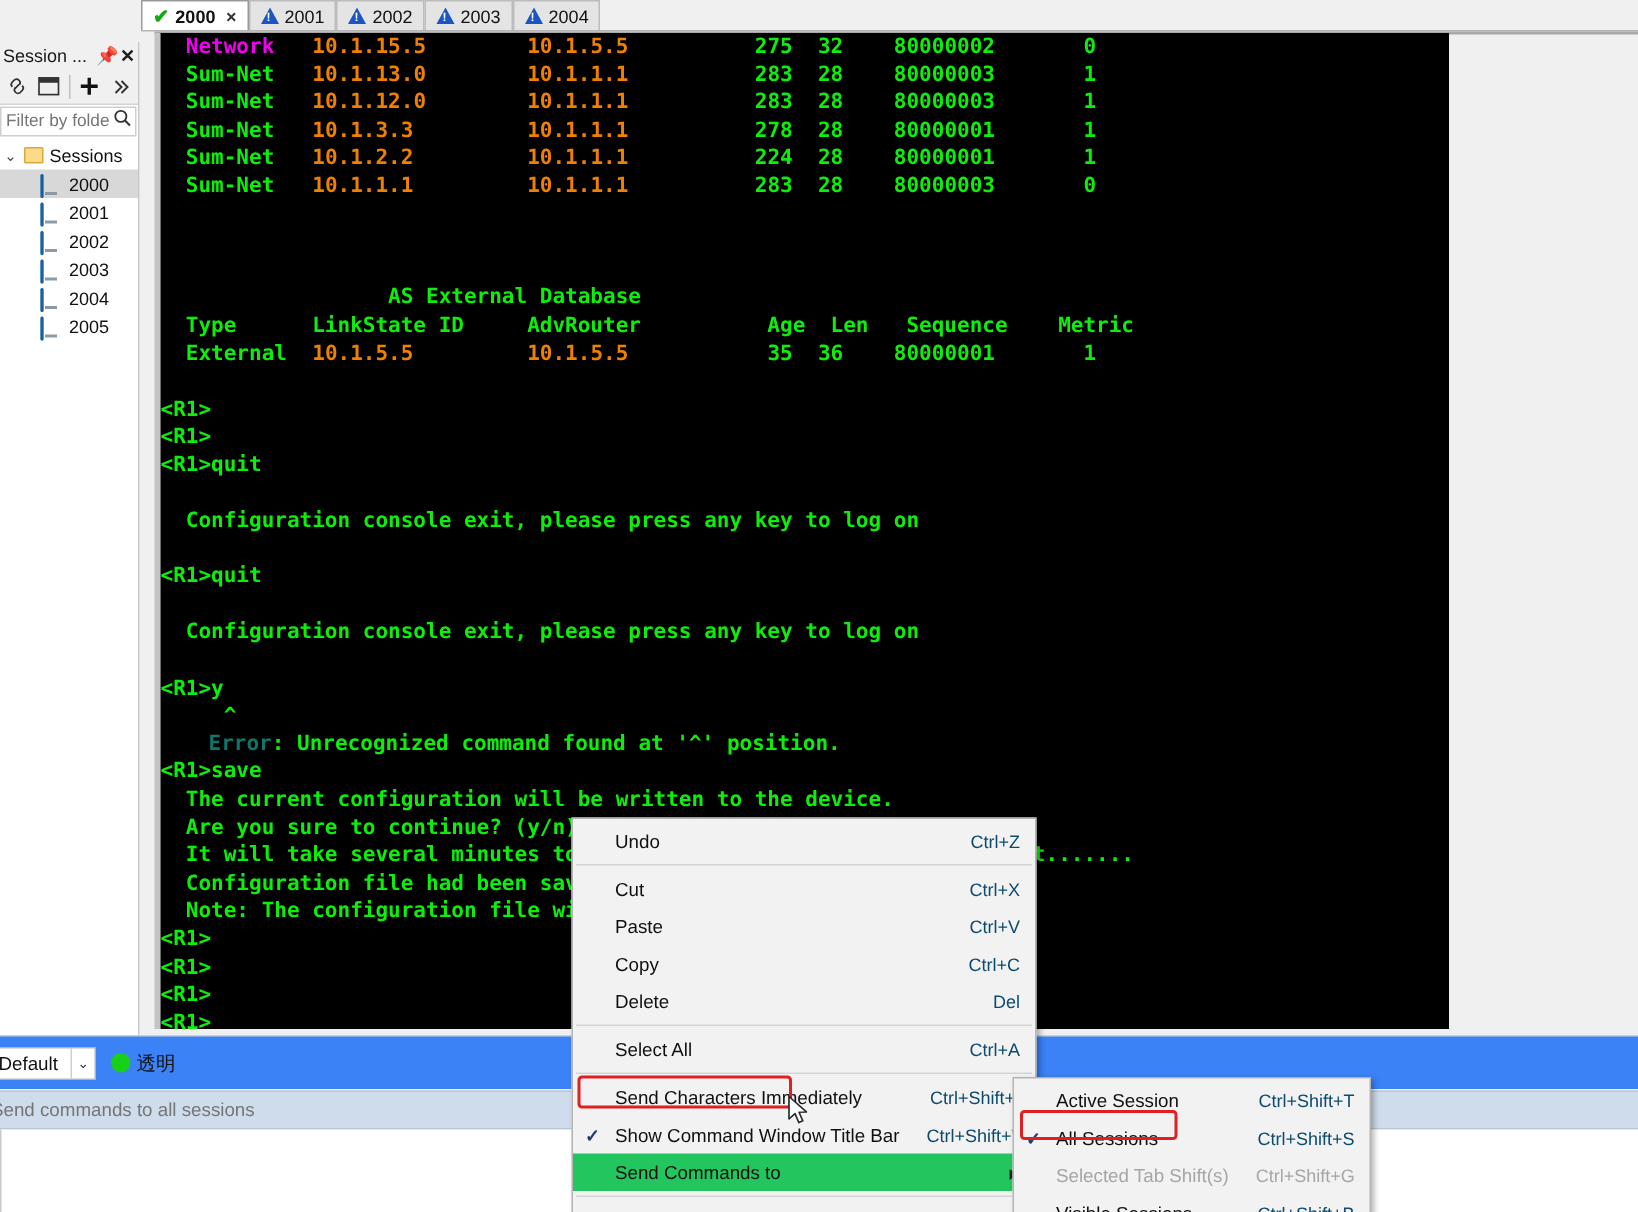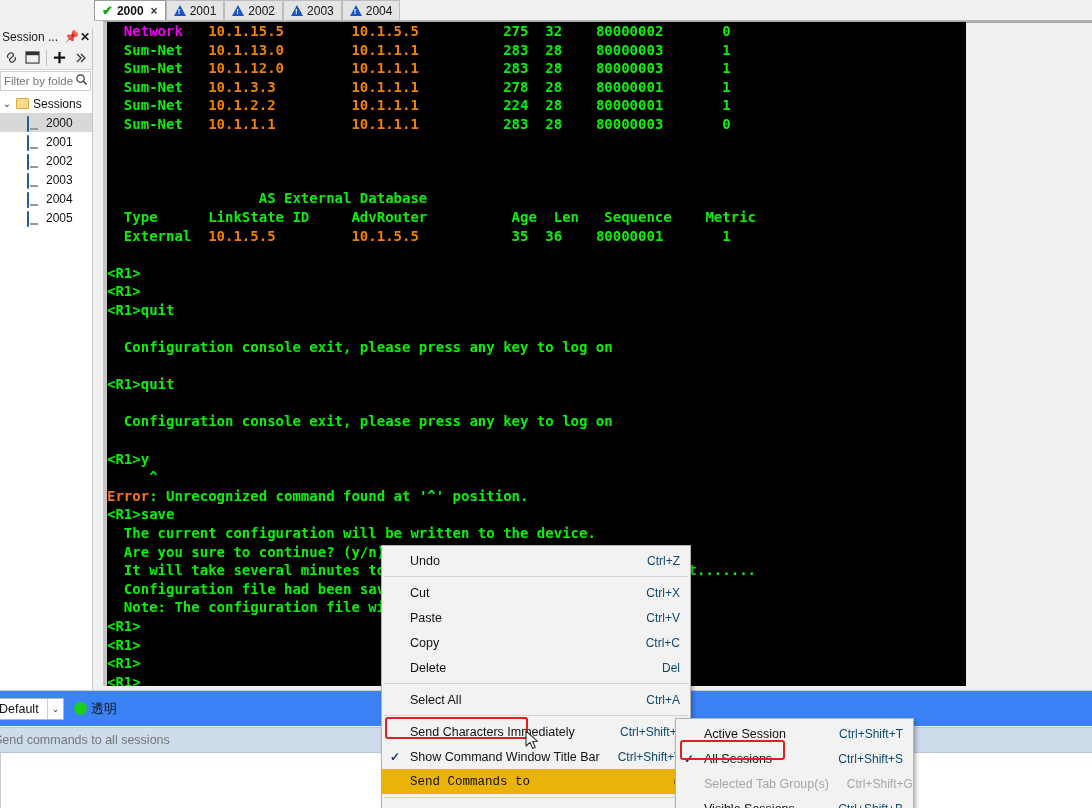--- a/index.html
+++ b/index.html
@@ -168,21 +168,21 @@
     font-size: 14px;
     line-height: 18.6px;
     font-weight: bold;
     white-space: pre;
     letter-spacing: 0px;
   }
   #terminal .line { height: 18.6px; }
   .c-green   { color: #0bef0b; }
   .c-orange  { color: #f08000; }
   .c-magenta { color: #f000f0; }
-  .c-red     { color: #f97316; }
+  .c-red     { color: #0f766e; padding-left: 32px; }
   #term-left-bar {
     position: absolute; left: 103px; top: 22px;
     width: 4px; height: 664px;
     background: #c4c4c4;
   }
   #term-top-bar {
     position: absolute; left: 103px; top: 21px;
     width: 989px; height: 2px;
     background: #a9a9a9;
   }
@@ -276,21 +276,21 @@
     position: relative;
     height: 25px;
     display: flex; align-items: center;
     padding-left: 28px; padding-right: 10px;
     cursor: pointer;
     white-space: nowrap;
   }
   .mi .mlabel { flex: 1 1 auto; }
   .mi .maccel { color: #0c4a6e; font-size: 12px; margin-left: 18px; }
   .mi.disabled .mlabel, .mi.disabled .maccel { color: #a6a6a6; }
-  .mi.hl { background: #eab308; font-family: Liberation Mono, monospace; }
+  .mi.hl { background: #22c55e; }
   .mi .check {
     position: absolute; left: 8px; top: 50%;
     transform: translateY(-50%);
     font-size: 12px; color: #1f3d70; font-weight: bold;
   }
   .mi .submark {
     font-size: 9px; color: #222; margin-left: 10px;
   }
   .msep { height: 1px; background: #d4d4d4; margin: 3px 2px; }
   .redbox {
@@ -493,21 +493,21 @@
       <div class="mi">
         <span class="mlabel">Active Session</span>
         <span class="maccel">Ctrl+Shift+T</span>
       </div>
       <div class="mi">
         <span class="check">✓</span>
         <span class="mlabel">All Sessions</span>
         <span class="maccel">Ctrl+Shift+S</span>
       </div>
       <div class="mi disabled">
-        <span class="mlabel">Selected Tab Group(s)</span>
+        <span class="mlabel">Selected Tab Shift(s)</span>
         <span class="maccel">Ctrl+Shift+G</span>
       </div>
       <div class="mi">
         <span class="mlabel">Visible Sessions</span>
         <span class="maccel">Ctrl+Shift+B</span>
       </div>
     </div>
 
   <div class="redbox" id="redbox-sendcmd"></div>
   <div class="redbox" id="redbox-allsess"></div>

